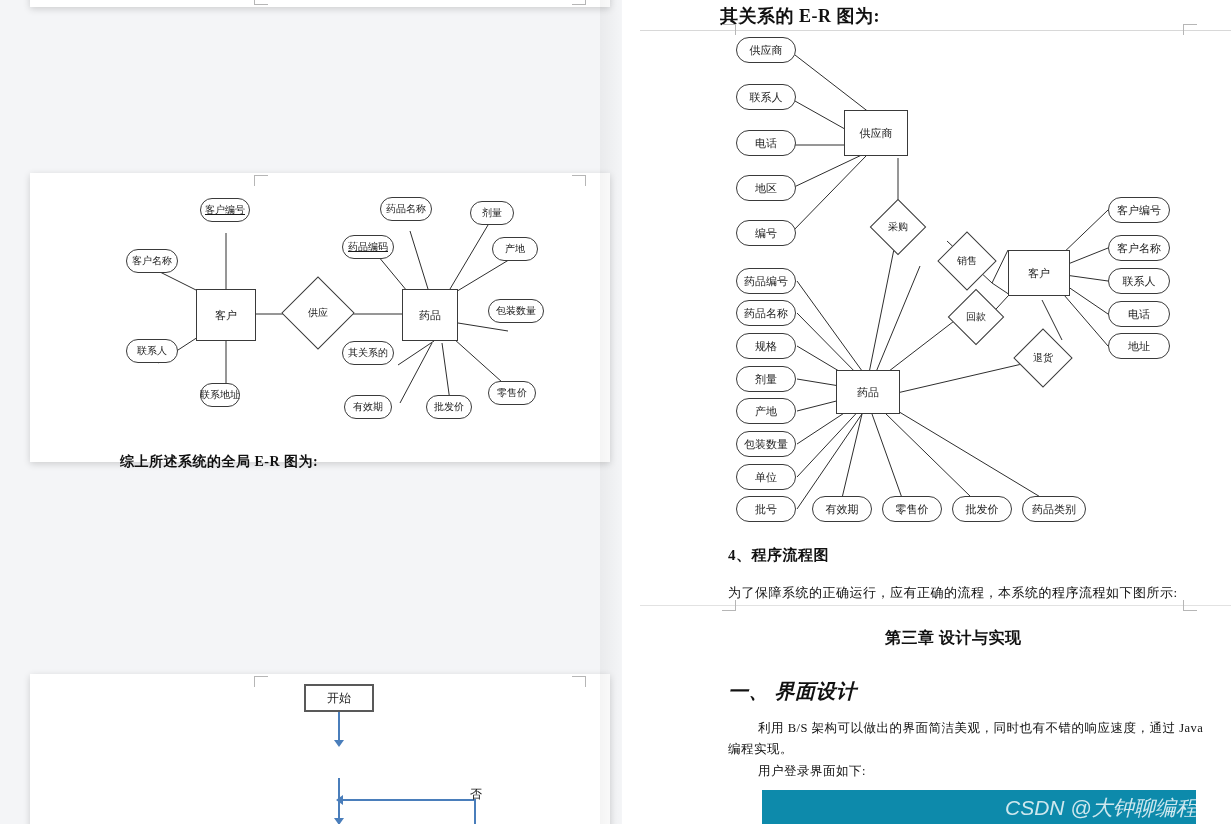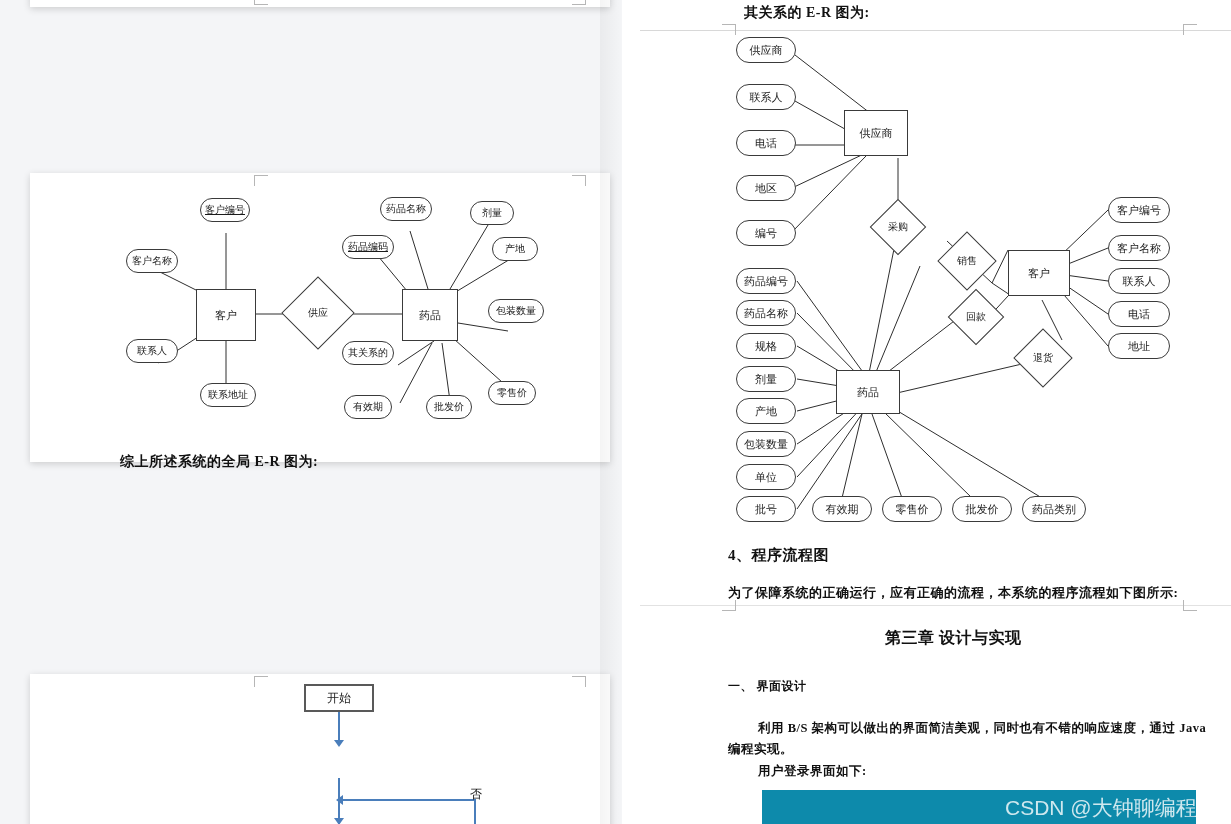--- a/index.html
+++ b/index.html
@@ -41,21 +41,20 @@
   .mark.tr { border-left: none;  border-bottom: none; }
   .mark.bl { border-right: none; border-top: none; }
   .mark.br { border-left: none;  border-top: none; }
 
   .doc-text {
     position: absolute;
     font-family: "Liberation Serif", "DejaVu Serif", serif;
     color: #111;
     white-space: nowrap;
     letter-spacing: .5px;
-    font-weight: bold;
   }
   .doc-text.bold { font-weight: bold; }
 
   
   .gutter {
     position: absolute; left: 600px; top: 0;
     width: 40px; height: 824px;
     background: linear-gradient(to right, rgba(0,0,0,0.045), rgba(0,0,0,0.0) 55%, #ffffff 55%);
     pointer-events: none;
   }
@@ -186,21 +185,21 @@
 
       <div class="attr key" style="left:170px; top:25px; width:50px; height:24px; font-size:10px;">
         <span>客户编号</span>
       </div>
       <div class="attr" style="left:96px; top:76px; width:52px; height:24px; font-size:10px;">
         <span>客户名称</span>
       </div>
       <div class="attr" style="left:96px; top:166px; width:52px; height:24px; font-size:10px;">
         <span>联系人</span>
       </div>
-      <div class="attr" style="left:170px; top:210px; width:56px; height:24px; font-size:10px;">
+      <div class="attr" style="left:170px; top:210px; width:40px; height:24px; font-size:10px;">
         <span>联系地址</span>
       </div>
 
       <div class="attr" style="left:350px; top:24px; width:52px; height:24px; font-size:10px;">
         <span>药品名称</span>
       </div>
       <div class="attr" style="left:440px; top:28px; width:44px; height:24px; font-size:10px;">
         <span>剂量</span>
       </div>
       <div class="attr key" style="left:312px; top:62px; width:52px; height:24px; font-size:10px;">
@@ -247,21 +246,21 @@
       <div class="fc-arrow left" style="left:306px; top:121px;"></div>
       <div class="fc-label" style="left:440px; top:112px; font-size:12px;">否</div>
 
     </div>
   </div>
 
   <div class="gutter"></div>
 
   <div class="right-pane">
 
-    <div class="doc-text bold" style="left:104px; top:4px; font-size:14px;">其关系的 E-R 图为:</div>
+    <div class="doc-text bold" style="left:80px; top:4px; font-size:18px;">其关系的 E-R 图为:</div>
 
     <div class="rule" style="top:30px;"></div>
     <div class="mark tr" style="left:82px; top:24px;"></div>
     <div class="mark tl" style="left:543px; top:24px;"></div>
 
     <svg class="er" width="591" height="560" viewBox="0 0 591 560">
       <g stroke="#2e2e2e" stroke-width="1" fill="none">
 
         <line x1="155" y1="55" x2="230" y2="113"></line>
         <line x1="155" y1="101" x2="228" y2="142"></line>
@@ -406,24 +405,24 @@
     <div class="doc-text bold" style="left:88px; top:546px; font-size:15px;">4、程序流程图</div>
 
     <div class="doc-text" style="left:88px; top:584px; font-size:13px;">为了保障系统的正确运行，应有正确的流程，本系统的程序流程如下图所示:</div>
 
     <div class="rule" style="top:605px; border-top-color:#e2e2e2;"></div>
     <div class="mark br" style="left:82px; top:600px;"></div>
     <div class="mark bl" style="left:543px; top:600px;"></div>
 
     <div class="doc-text bold" style="left:245px; top:628px; font-size:16px;">第三章  设计与实现</div>
 
-    <div class="doc-text bold" style="left:88px; top:678px; font-size:12px;">一、  界面设计</div>
+    <div class="doc-text bold" style="left:88px; top:678px; font-size:20px;font-style:italic;">一、  界面设计</div>
 
     <div class="doc-text" style="left:118px; top:720px; font-size:12.5px;">利用 B/S 架构可以做出的界面简洁美观，同时也有不错的响应速度，通过 Java</div>
     <div class="doc-text" style="left:88px; top:741px; font-size:12.5px;">编程实现。</div>
     <div class="doc-text" style="left:118px; top:763px; font-size:12.5px;">用户登录界面如下:</div>
 
     <div class="watermark-bar" style="left: 122px; top: 790px; width: 434px; height: 34px; background: rgb(13, 138, 171);"></div>
   </div>
 
-  <div class="watermark-text" style="left:1005px; top:794px;">CSDN @大钟聊编程</div>
+  <div class="watermark-text" style="left:1005px; top:794px;font-style:italic;">CSDN @大钟聊编程</div>
 
 </div>
 
 </body></html>

